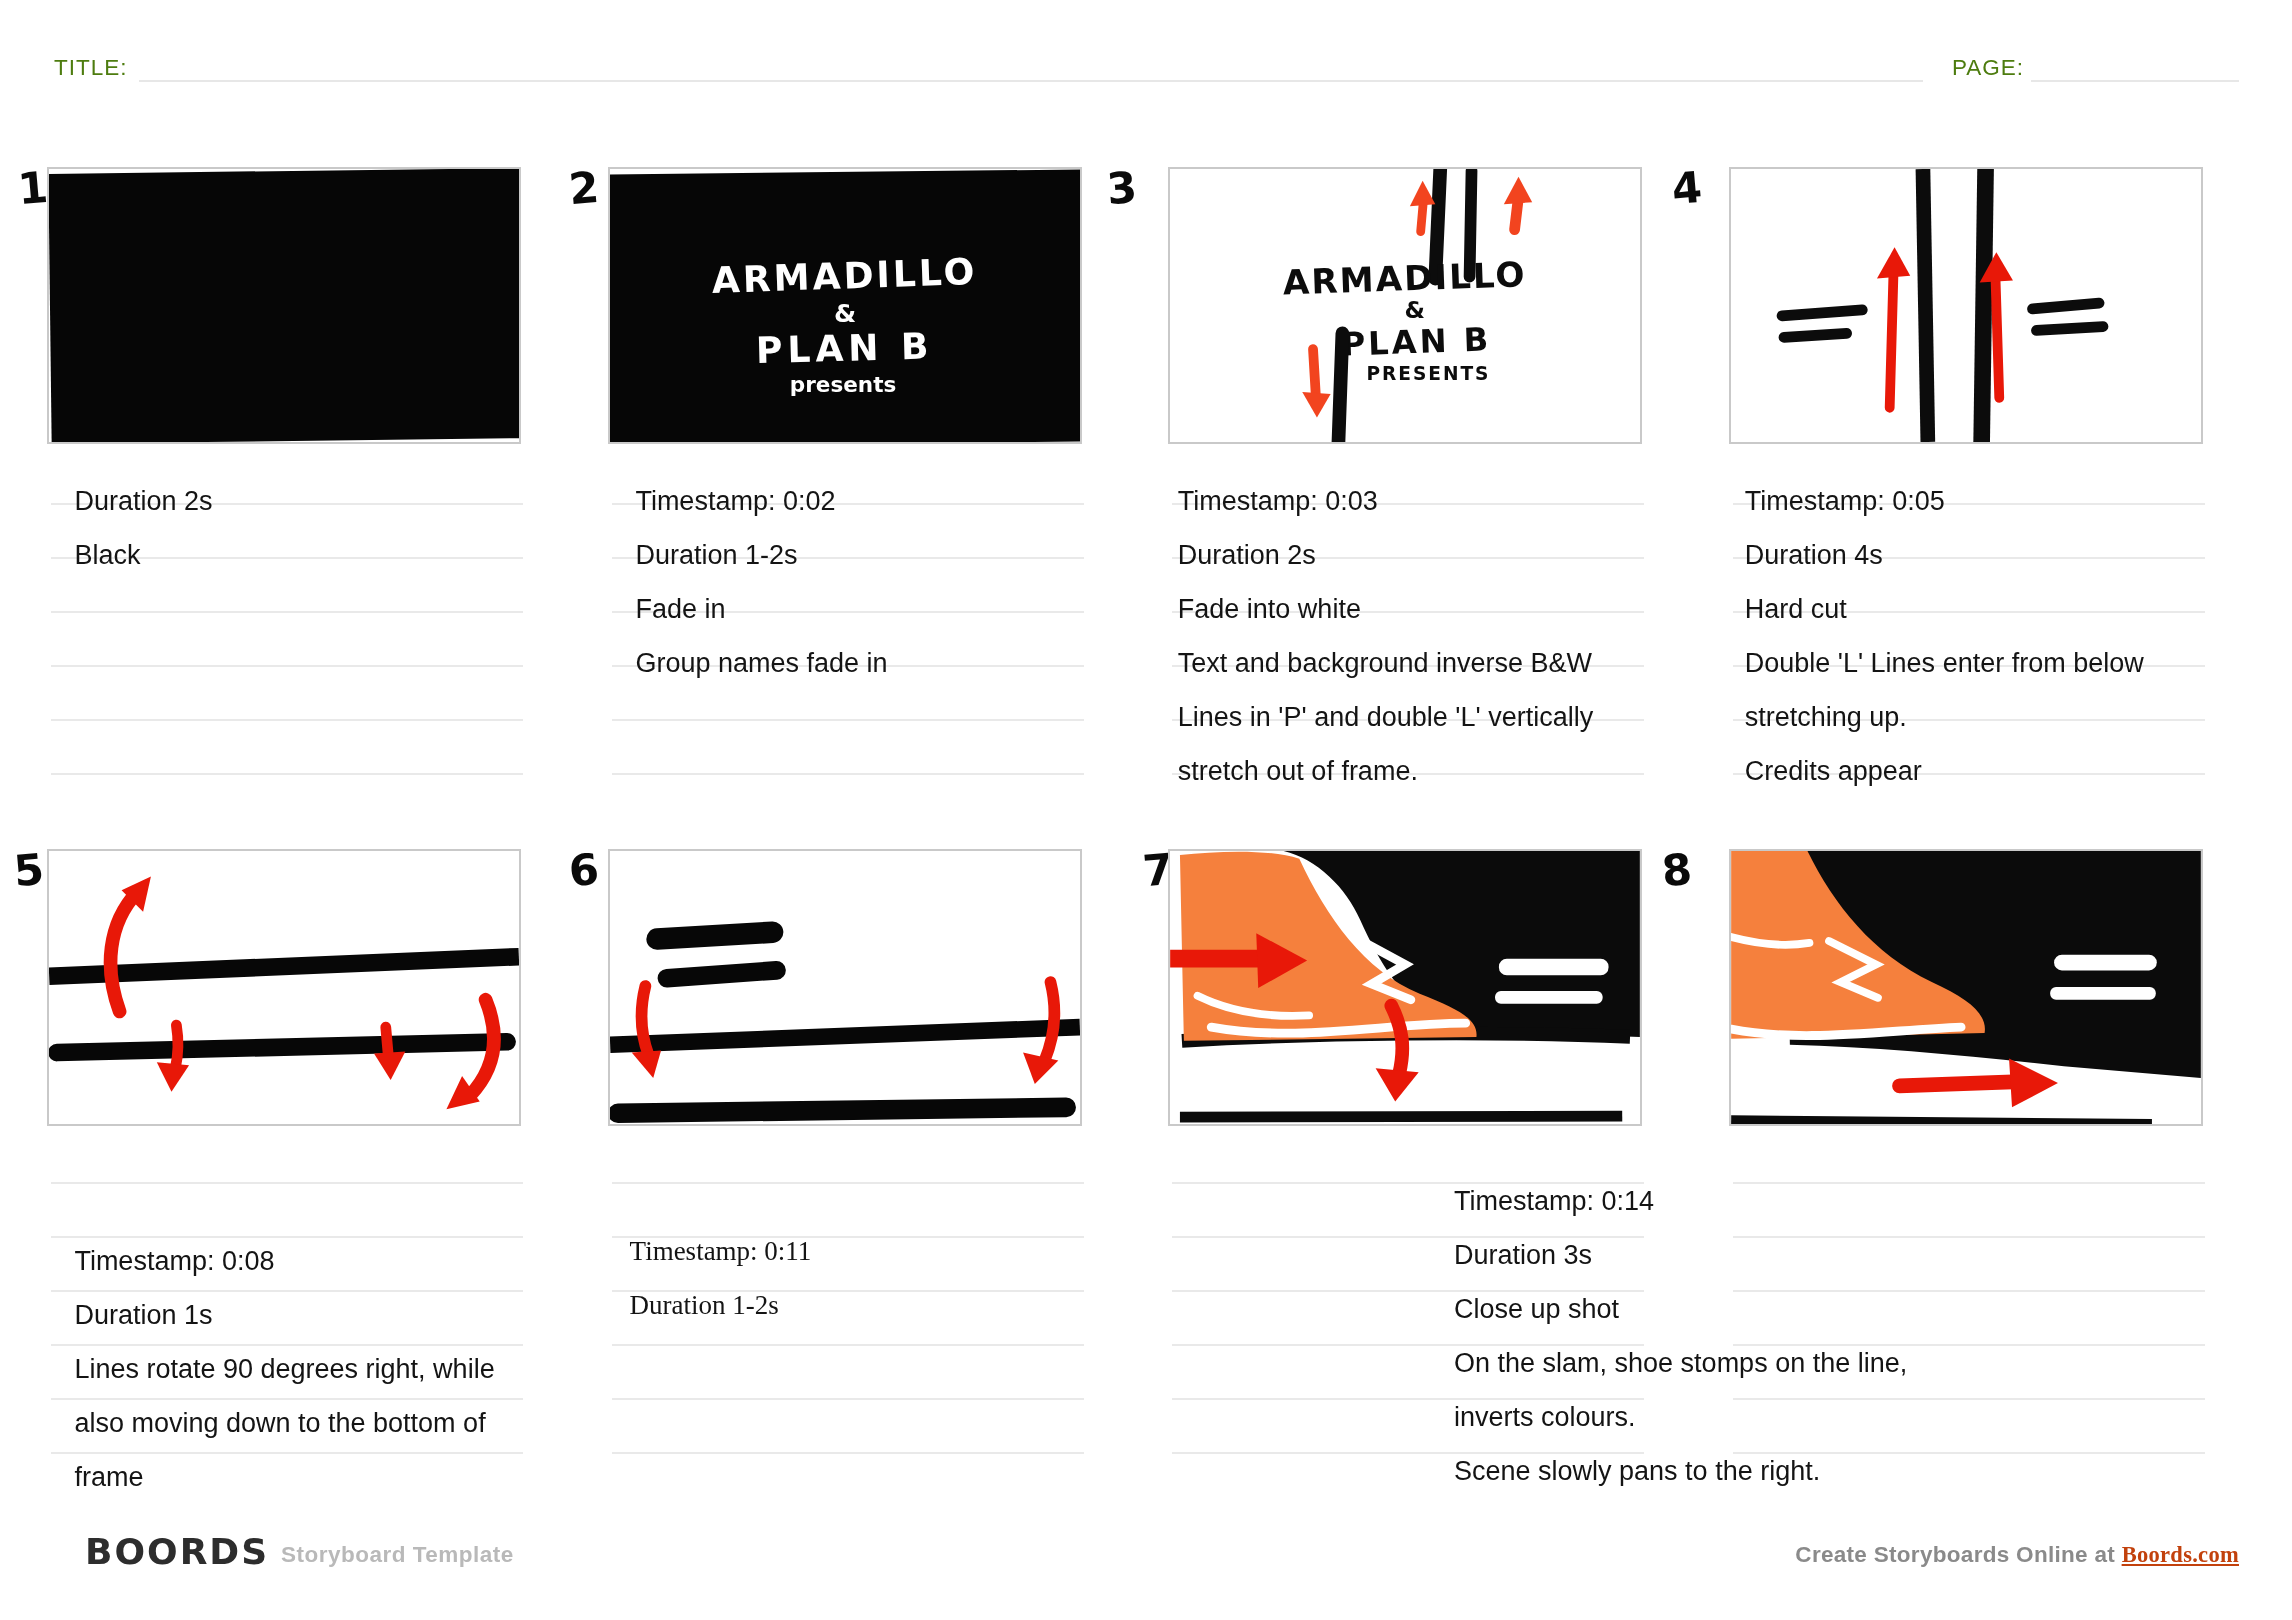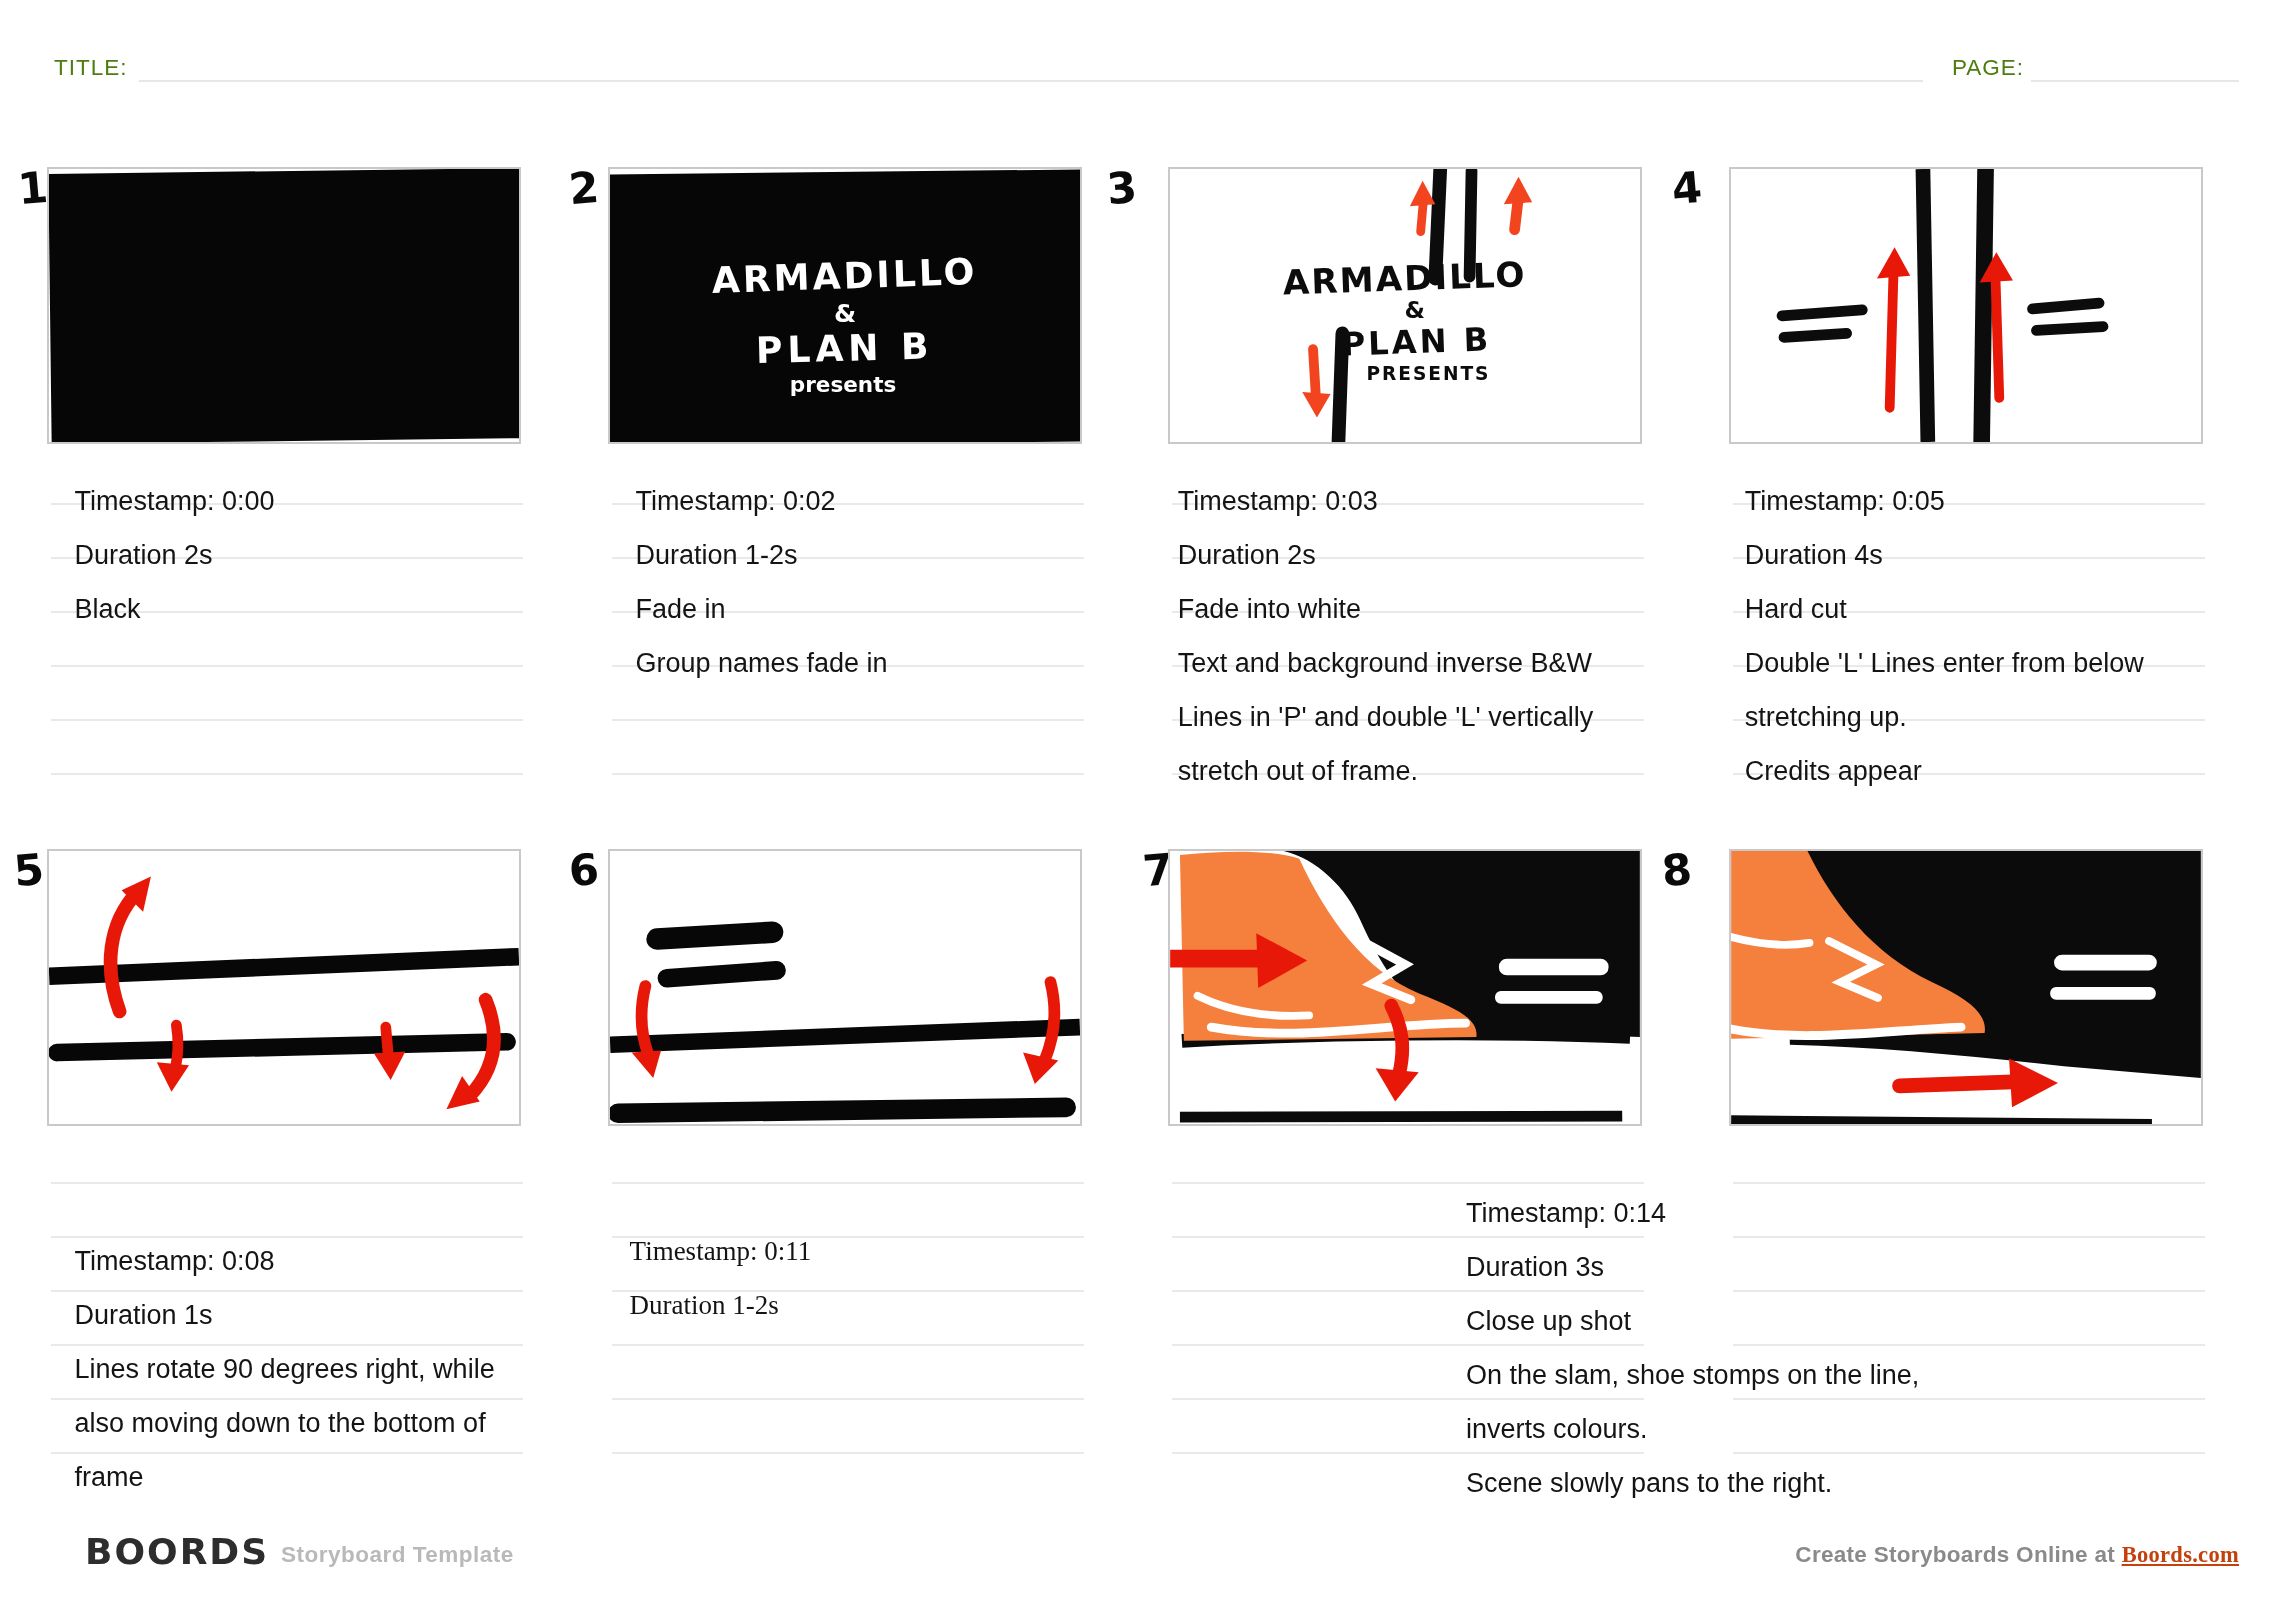--- a/index.html
+++ b/index.html
@@ -32,21 +32,21 @@
   .notes-text{
     position:relative;margin:-4.9px 0 0 27.4px;width:461px;
     font-size:27px;line-height:54px;color:#141414;
   }
   .note-line{min-height:1px;}
   .p3 .notes-text{margin-left:9.8px;width:465px;}
   .p4 .notes-text{margin-left:15.7px;width:457px;}
   .p5 .notes-text{margin-top:67px;width:421px;}
   .p6 .notes-text{margin-left:21.6px;margin-top:57px;font-family:Liberation Serif, serif;}
   .p7 .notes{overflow:visible;z-index:5;}
-  .p7 .notes-text{position:absolute;left:286px;top:6.9px;margin:12px;width:461px;}
+  .p7 .notes-text{position:absolute;left:286px;top:6.9px;margin:0;width:461px;}
   
   .footer-logo{
     position:absolute;left:54px;top:1531px;font-family:"DejaVu Sans",sans-serif;
     font-weight:900;font-size:36px;letter-spacing:2px;color:#2d2d2d;margin-left:31px;
   }
   .footer-tagline{
     position:absolute;left:281px;top:1542px;color:#b9b9b9;font-size:22.5px;font-weight:700;letter-spacing:0.5px;
   }
   .footer-cta{
     position:absolute;right:54px;top:1542px;color:#8a8a8a;font-size:22.5px;font-weight:700;letter-spacing:0.3px;
@@ -62,21 +62,20 @@
 <div class="hdr-label" style="left:1952px;top:55px">PAGE:</div>
 <div class="hdr-line" style="left:2031px;top:80px;width:208px"></div>
 
 <div class="panel p1 row1" style="left:47px;top:167px">
   <div class="pnum" style="left:-29px">1</div>
   <div class="frame">
     <div class="black-card"></div>
   </div>
   <div class="notes">
     <div class="notes-text">
-      <div class="note-line">Timestamp: 0:00</div>
       <div class="note-line">Duration 2s</div>
       <div class="note-line">Black</div>
     </div>
   </div>
 </div>
 
 <div class="panel p2 row1" style="left:608px;top:167px">
   <div class="pnum">2</div>
   <div class="frame">
     <svg width="470" height="273" viewBox="0 0 480 279">

